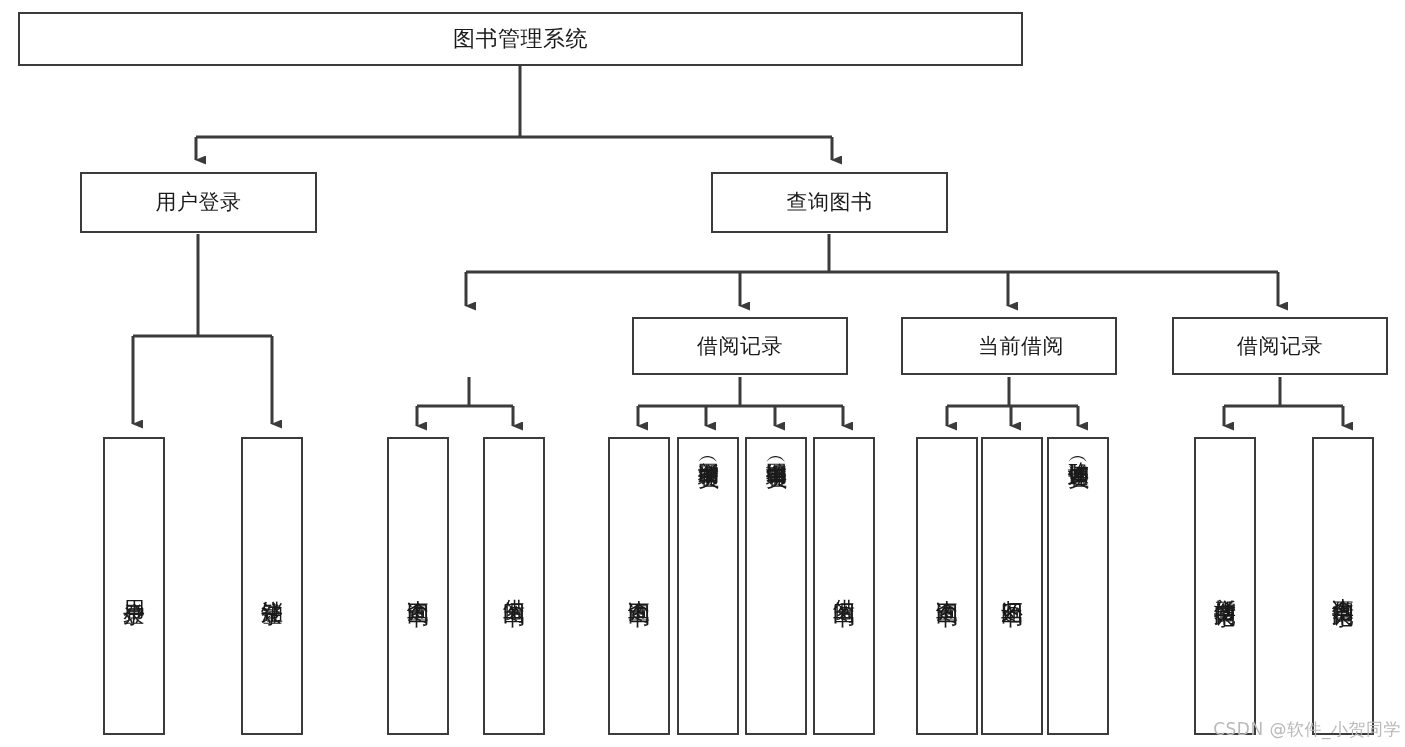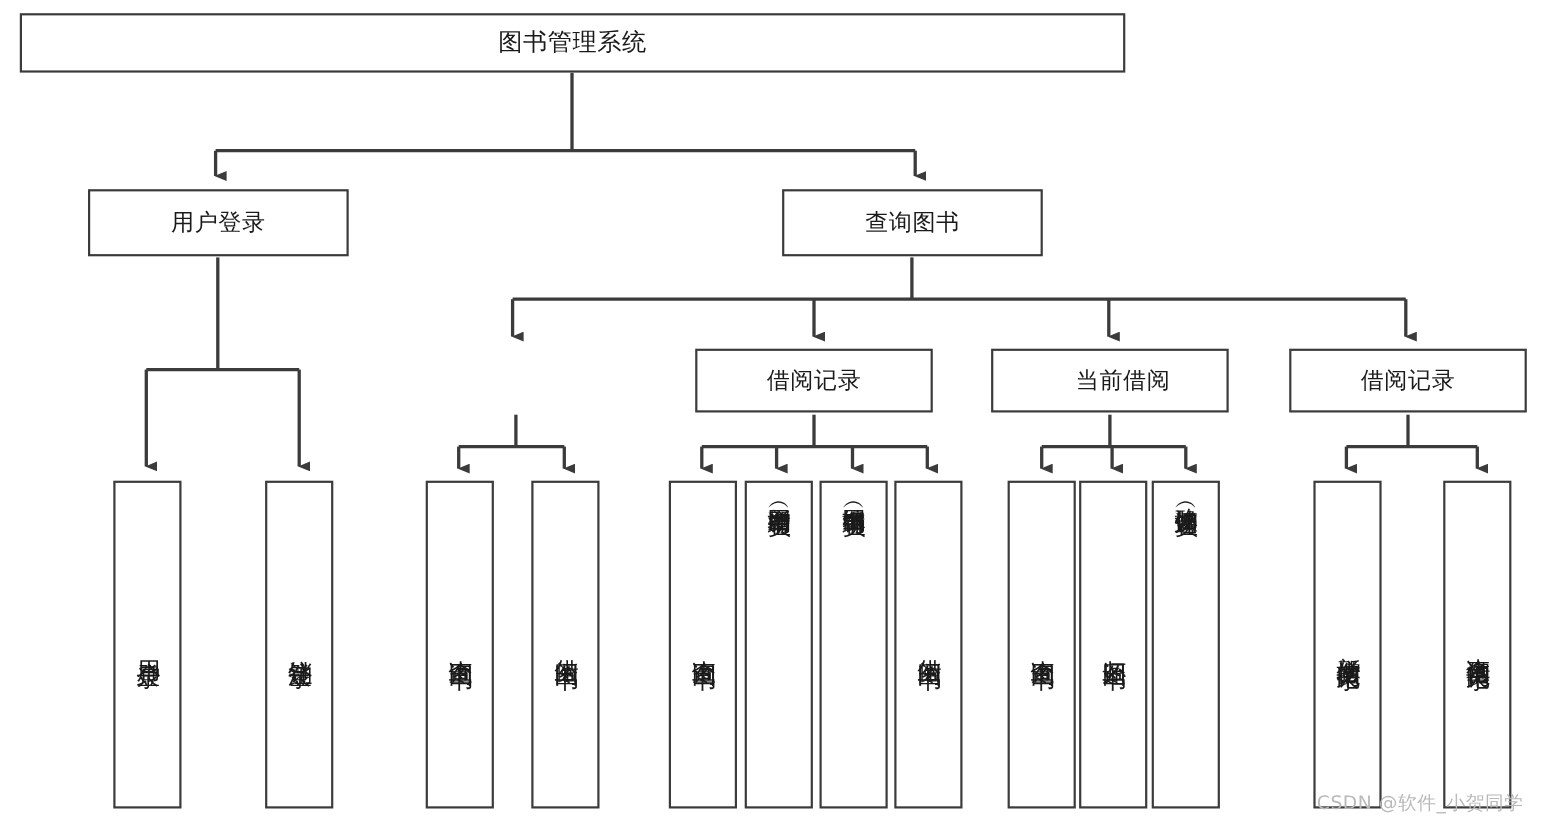--- a/index.html
+++ b/index.html
@@ -70,21 +70,21 @@
     font-size: 21px;
     letter-spacing: 1px;
   }
   
   .node.vert.centered {
     align-items: center;
     padding-top: 0;
   }
   #watermark {
     position: absolute;
-    right: 20px;
+    right: 4px;
     bottom: 6px;
     font-size: 17px;
     color: #b9b9b9;
     letter-spacing: 0.5px;
     white-space: nowrap;
     user-select: none;
   }
 </style>
 </head>
 <body>

